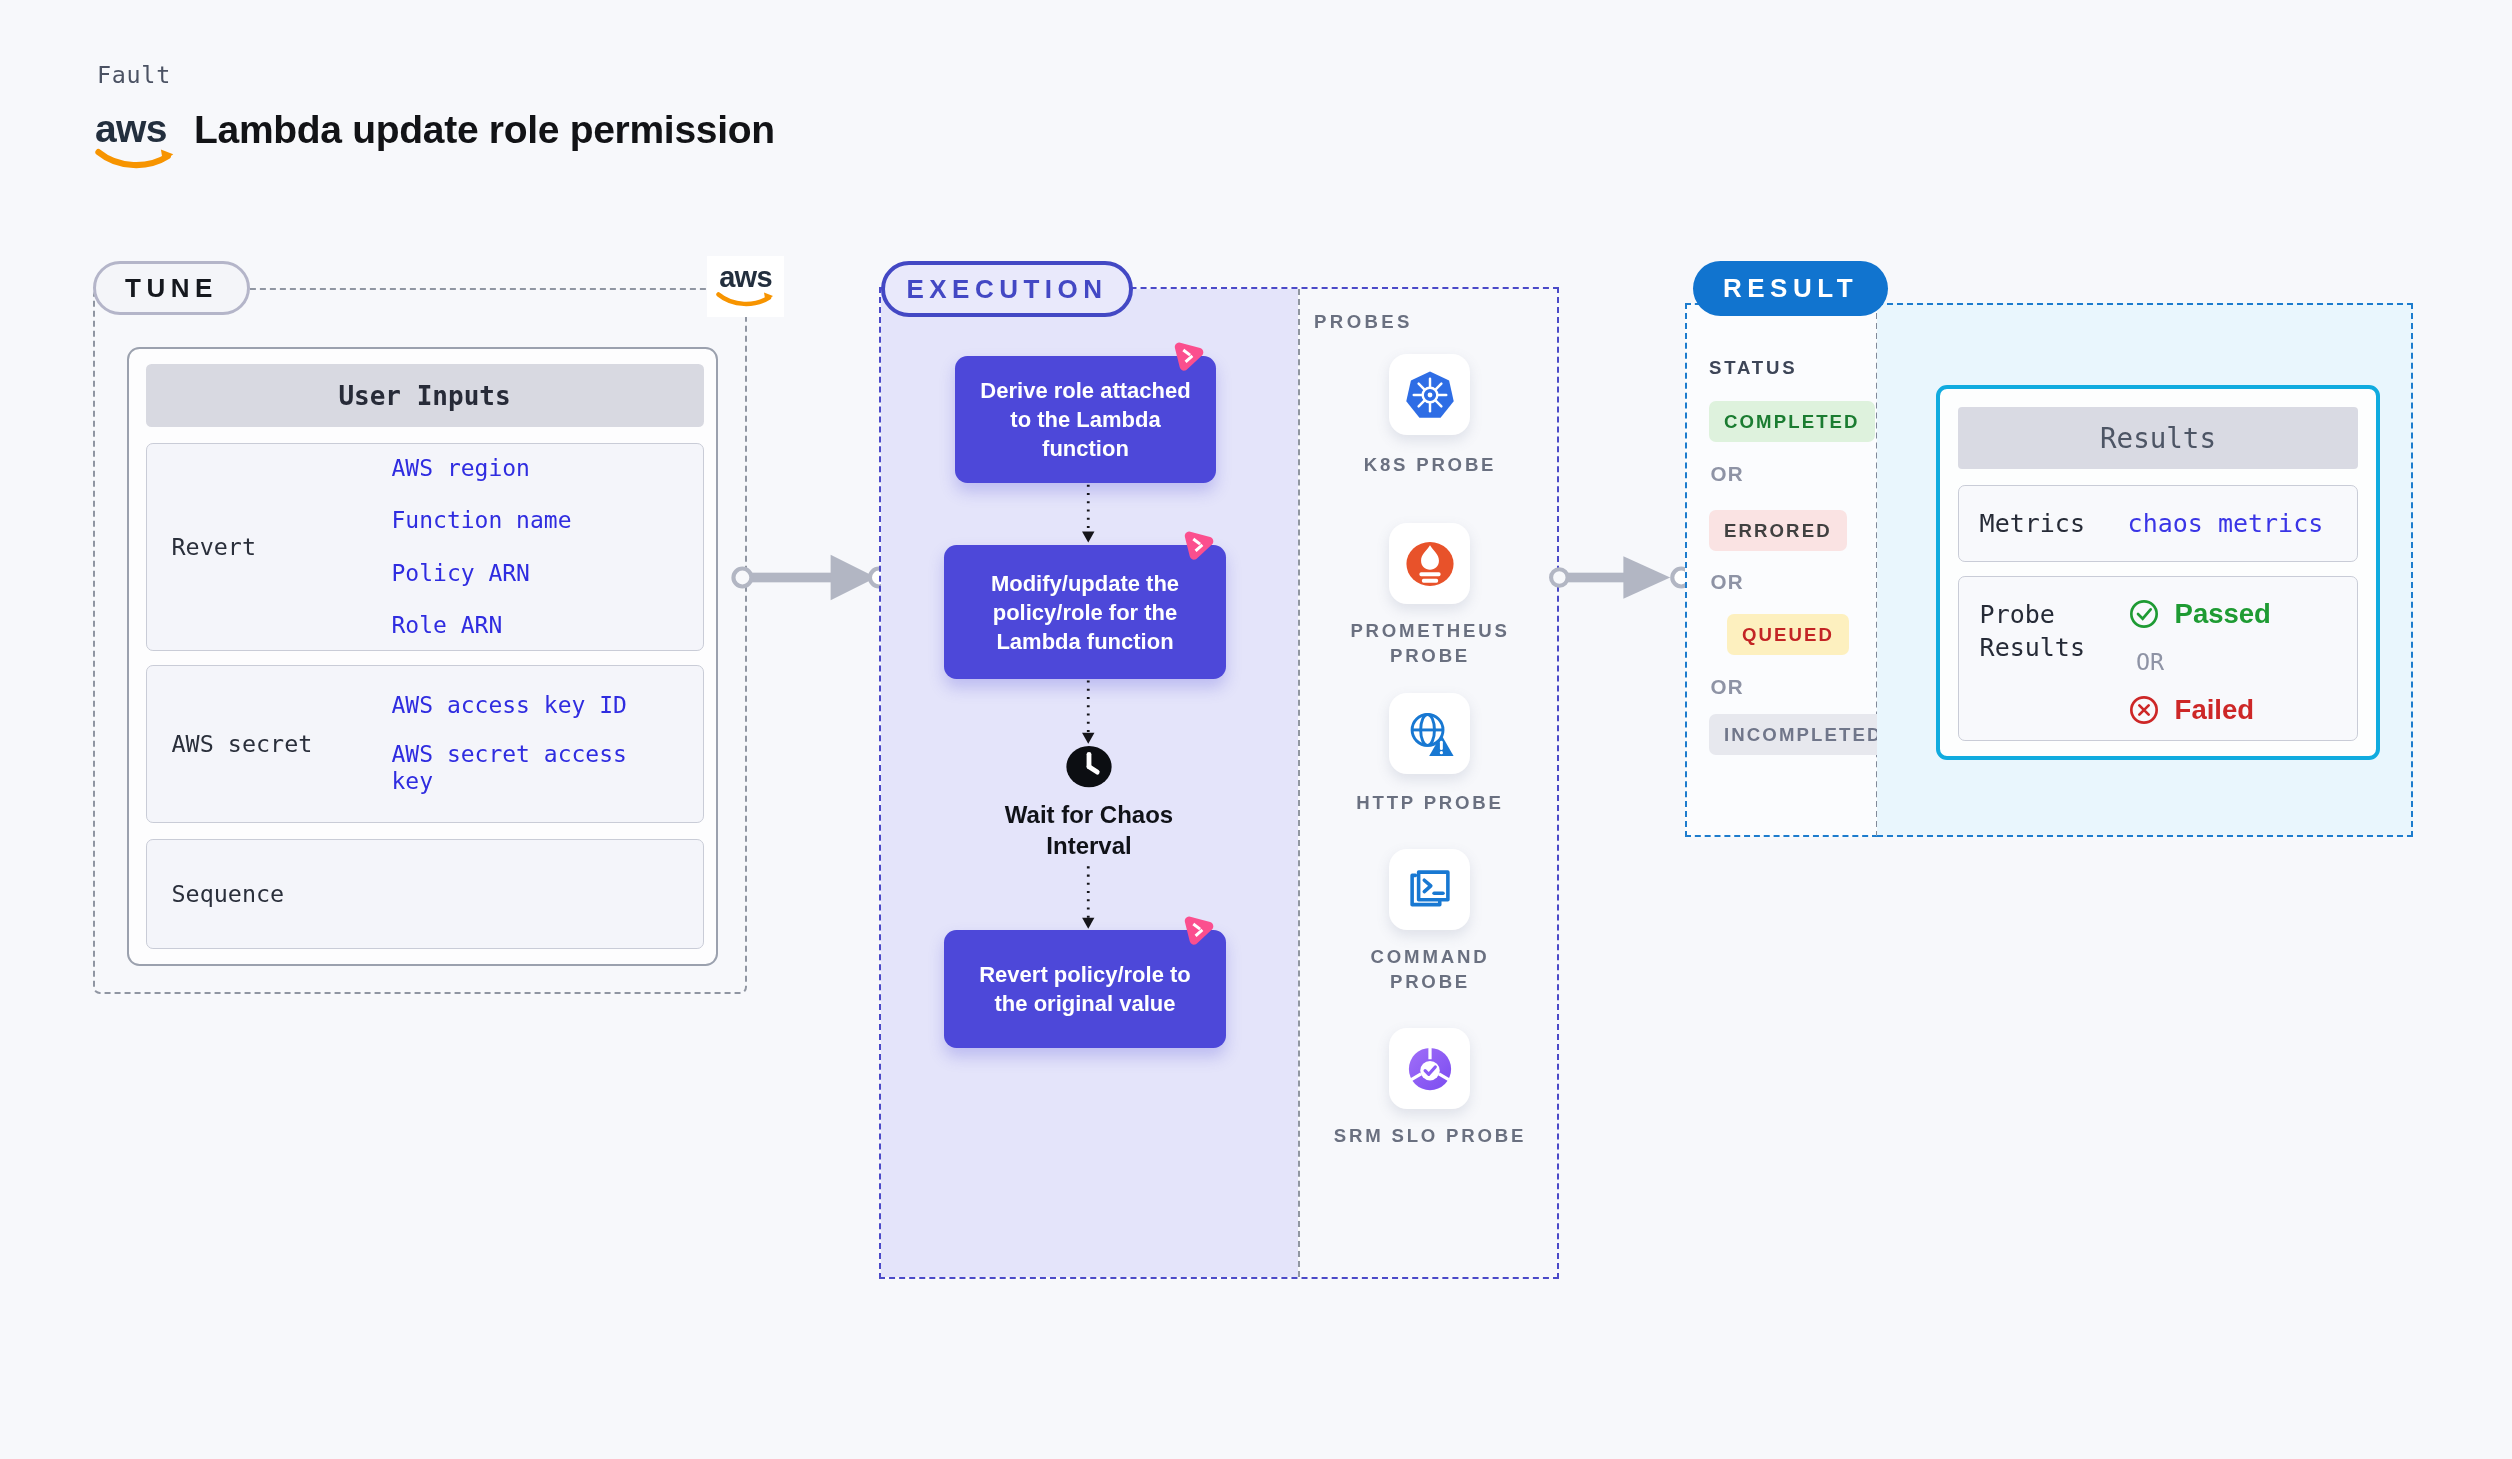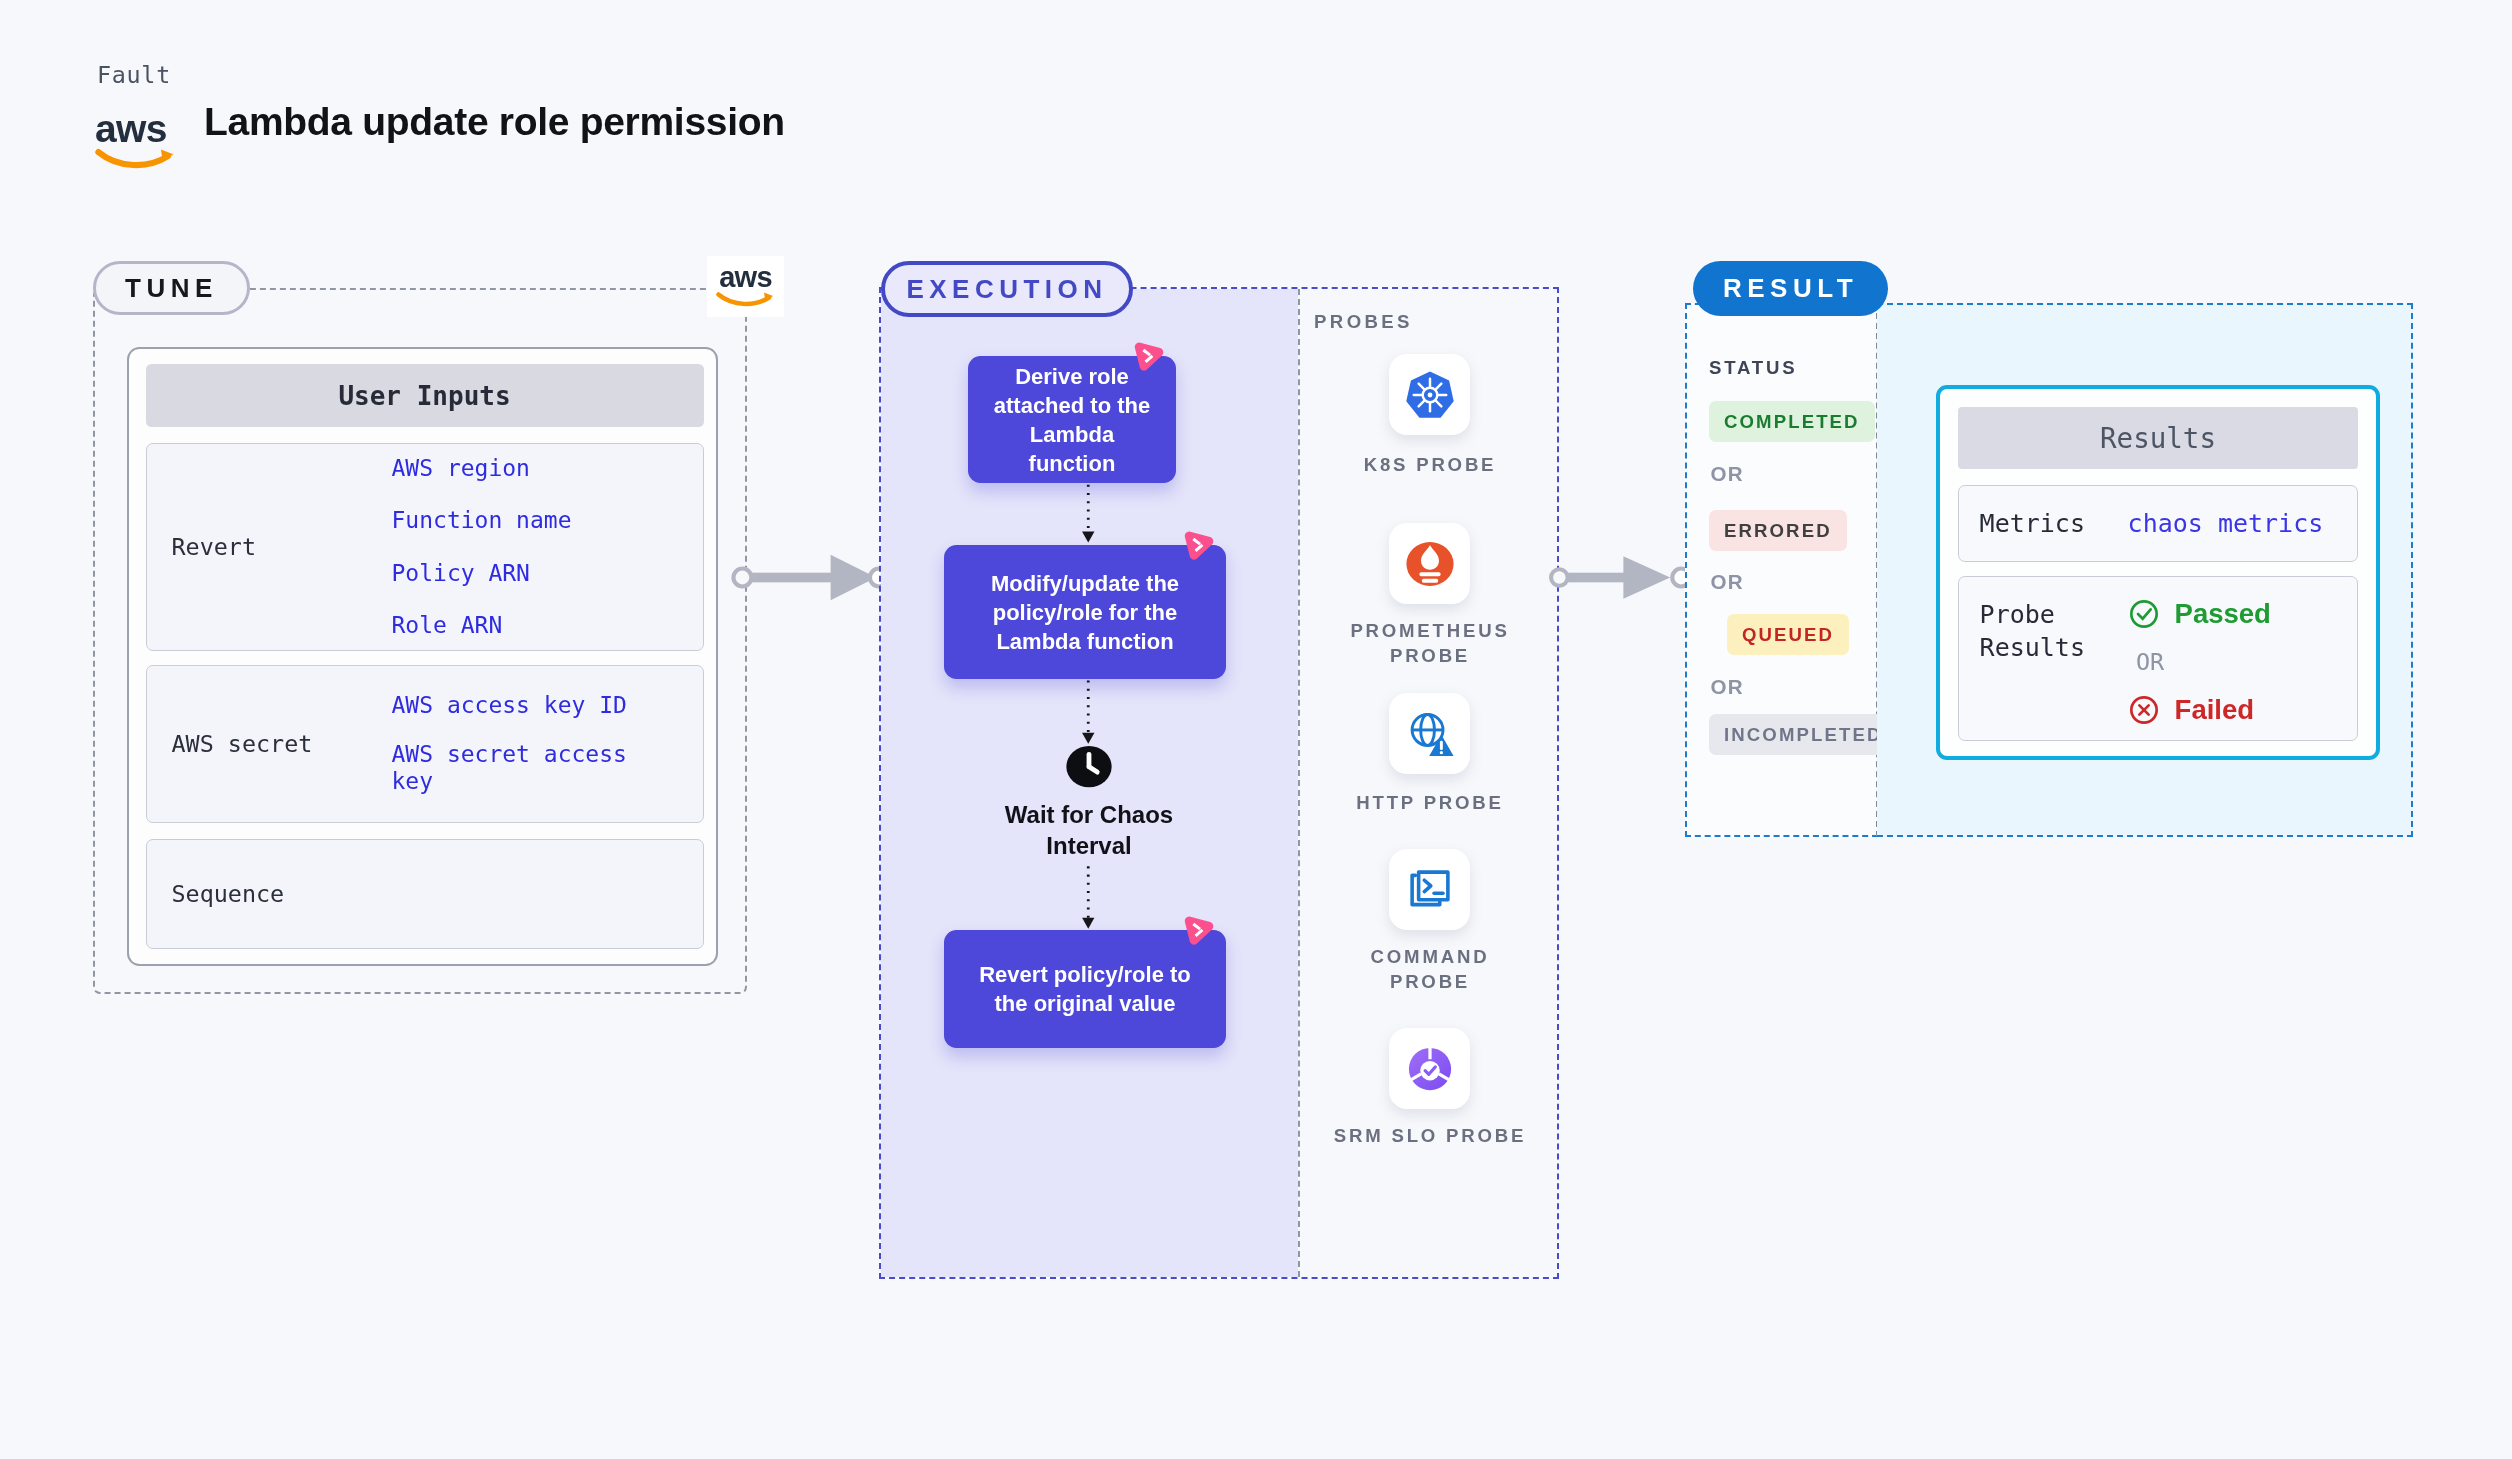--- a/index.html
+++ b/index.html
@@ -76,21 +76,21 @@
 <div class="canvas">
 
   <div class="abs kicker" style="left:97px;top:61px;">Fault</div>
   <div class="abs" style="left:95px;top:109px;width:83px;height:69px;">
     <div class="aws-word" style="font-size:39px;line-height:39px;">aws</div>
     <svg width="81" height="23.4" viewBox="0 0 118 34">
       <path d="M5 6 C 34 30, 78 30, 106 12" fill="none" stroke="#f79400" stroke-width="9" stroke-linecap="round"></path>
       <path d="M96 2 L114 9 L99 20 Z" fill="#f79400"></path>
     </svg>
   </div>
-  <div class="abs page-title" style="left:194px;top:100px;margin-left:10px;">Lambda update role permission</div>
+  <div class="abs page-title" style="left:194px;top:108px;">Lambda update role permission</div>
 
   <div class="abs tune-dash" style="left:93px;top:288px;width:650px;height:702px;"></div>
   <div class="abs pill pill-tune" style="left:93px;top:261px;width:157px;height:54px;z-index:3;">
     <span>TUNE</span>
   </div>
   <div class="abs" style="left:707px;top:256px;width:77px;height:61px;background:#ffffff;z-index:3;display:flex;flex-direction:column;align-items:center;justify-content:center;">
     <div class="aws-word" style="font-size:29px;line-height:27.5px;">aws</div>
     <svg width="59" height="18" viewBox="0 0 118 34">
       <path d="M5 6 C 34 30, 78 30, 106 12" fill="none" stroke="#f79400" stroke-width="9" stroke-linecap="round"></path>
       <path d="M96 2 L114 9 L99 20 Z" fill="#f79400"></path>
@@ -127,21 +127,21 @@
     <rect x="24" y="40" width="125" height="14" fill="#b2b6c3"></rect>
     <polygon points="146,14 212,47 146,80" fill="#b2b6c3"></polygon>
     <circle cx="18" cy="47" r="13" fill="#f7f8fb" stroke="#b2b6c3" stroke-width="6"></circle>
     <circle cx="216" cy="47" r="13" fill="#ffffff" stroke="#b2b6c3" stroke-width="6"></circle>
   </svg>
 
   <div class="abs exec-panel" style="left:879px;top:287px;width:680px;height:992px;">
     <div class="abs exec-lavender" style="left:0;top:0;width:417px;height:100%;"></div>
     <div class="abs probes-col" style="left:417px;top:0;right:0;height:100%;"></div>
 
-    <div class="abs step-box" style="left:74px;top:67px;width:208px;height:127px;margin-left:13px;">
+    <div class="abs step-box" style="left:74px;top:67px;width:261px;height:127px;">
       <span>Derive role attached to the Lambda function</span>
       <svg class="chaos-badge" viewBox="0 0 60 60">
         <g transform="rotate(-14 30 30)">
           <path d="M20 45 L47 30 L20 15 Z" fill="#fb4f8e" stroke="#fb4f8e" stroke-width="13" stroke-linejoin="round"></path>
           <line x1="25" y1="21" x2="33" y2="31" stroke="#ffffff" stroke-width="4.5"></line>
           <line x1="24" y1="39" x2="36" y2="33" stroke="#ffffff" stroke-width="4.5"></line>
         </g>
       </svg>
     </div>
 

